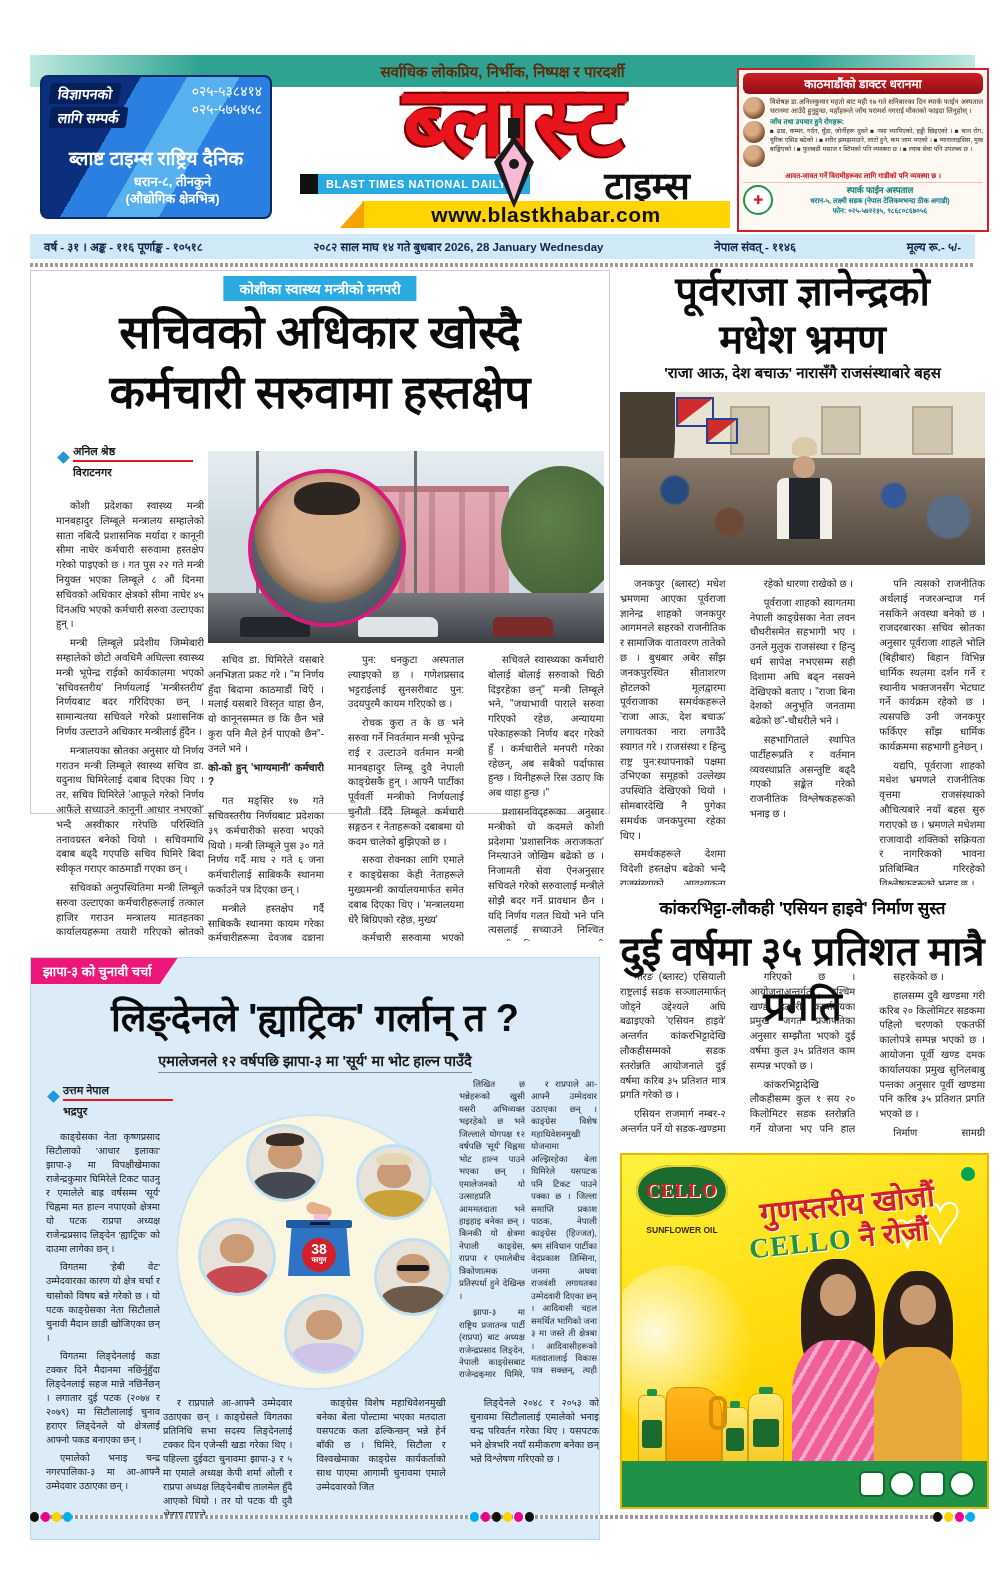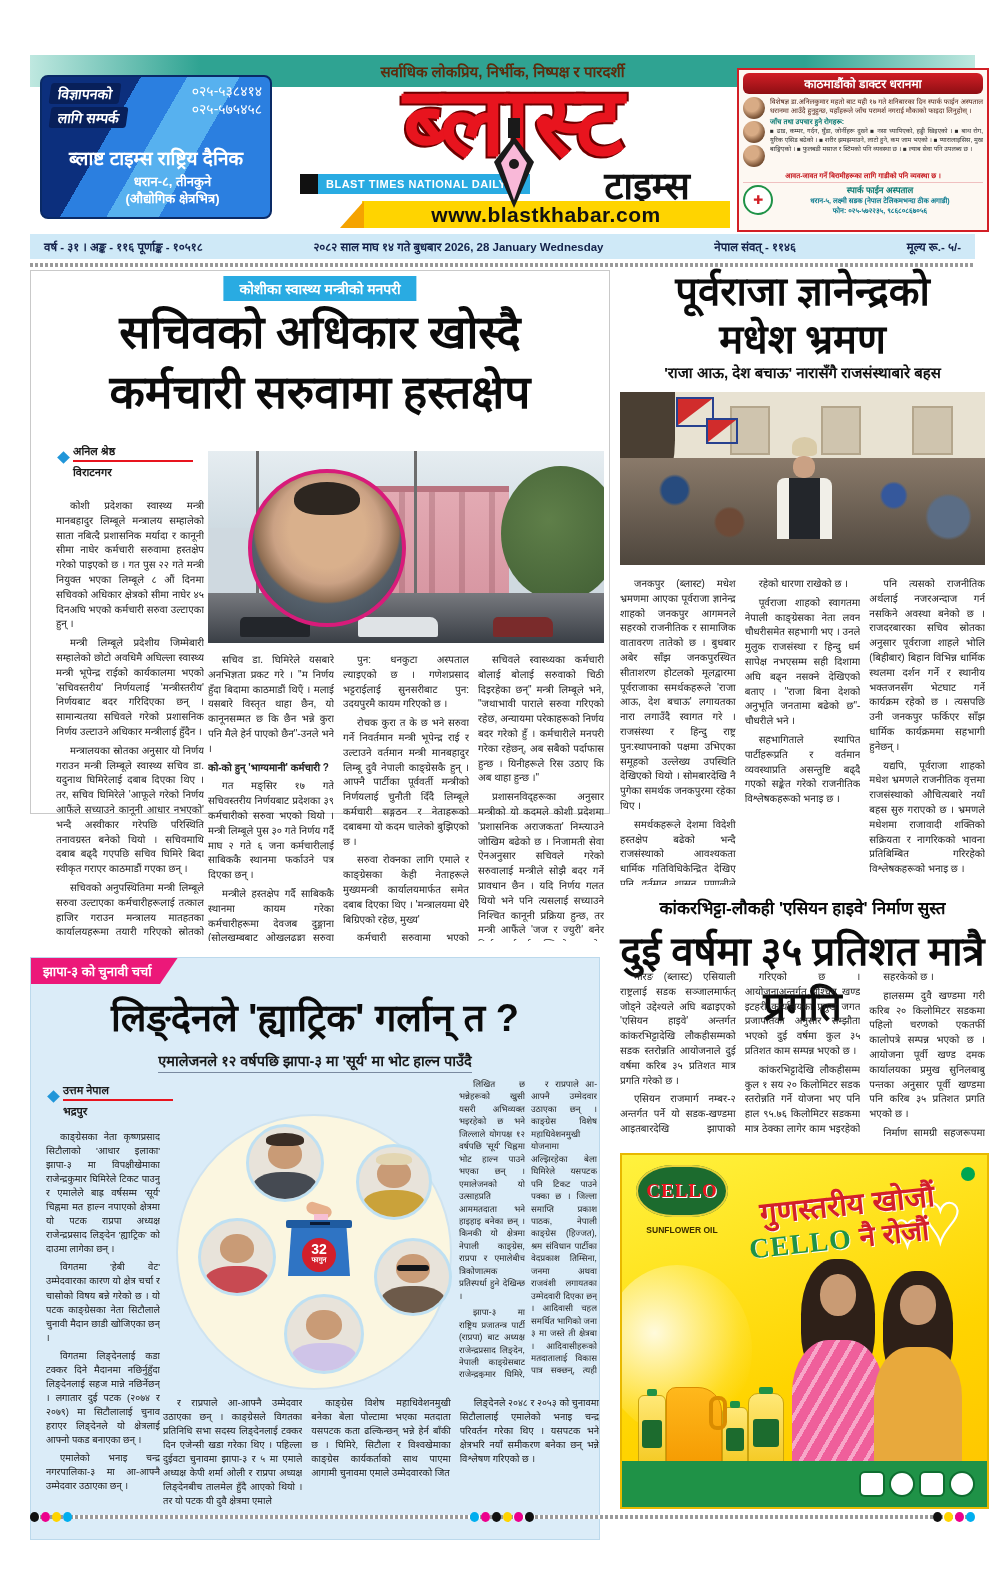--- a/index.html
+++ b/index.html
@@ -98,21 +98,21 @@
      background:radial-gradient(circle at 15% 30%,#274b7e 0 4%,transparent 5%),
        radial-gradient(circle at 30% 60%,#6d4a37 0 5%,transparent 6%),
        radial-gradient(circle at 55% 40%,#80624a 0 5%,transparent 6%),
        radial-gradient(circle at 75% 35%,#35589c 0 4%,transparent 5%),
        radial-gradient(circle at 90% 55%,#5b6d85 0 6%,transparent 7%),
        linear-gradient(#8a7a6a,#4e463d);}
   .pc-man{position:absolute;left:43%;bottom:4%;width:15%;height:70%;}
   .pc-man .topi{width:46%;height:16%;margin:0 auto;border-radius:50% 50% 20% 20%;background:#d9cba8;}
   .pc-man .face{width:40%;height:18%;margin:0 auto;border-radius:45%;background:#caa184;}
   .pc-man .vest{width:100%;height:50%;background:linear-gradient(90deg,#f1efe8 0 22%,#23262b 22% 78%,#f1efe8 78%);border-radius:8px 8px 0 0;}
-  .cols3{display:flex;gap:9px;}
+  .cols3{display:flex;gap:24px;}
   .cols3 .c{flex:1;}
   .cols-madhesh{left:620px;top:577px;width:365px;height:308px;}
   
   .kicker-hw{left:620px;top:896px;width:365px;text-align:center;font-weight:bold;font-size:17px;color:#0b0b0b;}
   .hl-hw{left:620px;top:922px;width:365px;text-align:center;font-family:"Liberation Serif","DejaVu Serif",serif;
      font-weight:bold;font-size:40px;color:#0b0b0b;}
   .cols-hw{left:620px;top:970px;width:365px;height:168px;}
   
   .feature{left:30px;top:957px;width:570px;height:583px;background:#dbecf8;border:1px solid #bcd9ec;box-sizing:border-box;}
   .kicker-feat{position:absolute;left:0;top:0;background:#ec1879;color:#fff;font-weight:bold;font-size:13px;
@@ -423,21 +423,21 @@
         <div class="hd"></div>
         <div class="bd" style="background:#cfc4e8;"></div>
       </div>
       <div class="ballot">
         <div class="hand"></div>
         <div class="paper"></div>
         <div class="box"></div>
         <div class="lid"></div>
         <div class="slot"></div>
         <div class="date">
-          <span class="d1">32</span>
+          <span class="d1">38</span>
           <span class="d2">फागुन</span>
         </div>
       </div>
     </div>
 
     <div class="colsR-feat">
       <div class="c ncol">
         <p>लिखित छ भन्नेहरूको खुसी यसरी अभिव्यक्त भइरहेको छ भने जिल्लाले योगपक्ष १२ वर्षपछि 'सूर्य' चिह्नमा भोट हाल्न पाउने भएका छन् । एमालेजनको यो उत्साहप्रति आममतदाता भने हाइहाइ बनेका छन् । किनकी यो क्षेत्रमा नेपाली काङ्ग्रेस, राप्रपा र एमालेबीच त्रिकोणात्मक प्रतिस्पर्धा हुने देखिन्छ ।</p>
         <p>झापा-३ मा राष्ट्रिय प्रजातन्त्र पार्टी (राप्रपा) बाट अध्यक्ष राजेन्द्रप्रसाद लिङ्देन, नेपाली काङ्ग्रेसबाट राजेन्द्रकुमार घिमिरे, नेकपा (एमाले)बाट सन्धिवन्दका सदस्य राजवंशी, रास्वपा लगायतका उम्मेदवार चुनावी मैदानमा छन् ।</p>
       </div>

